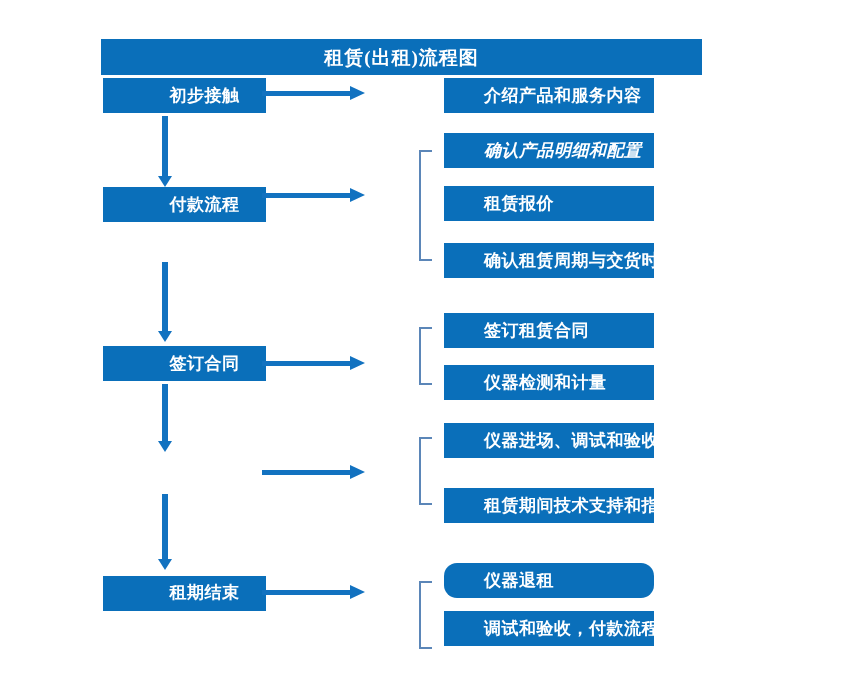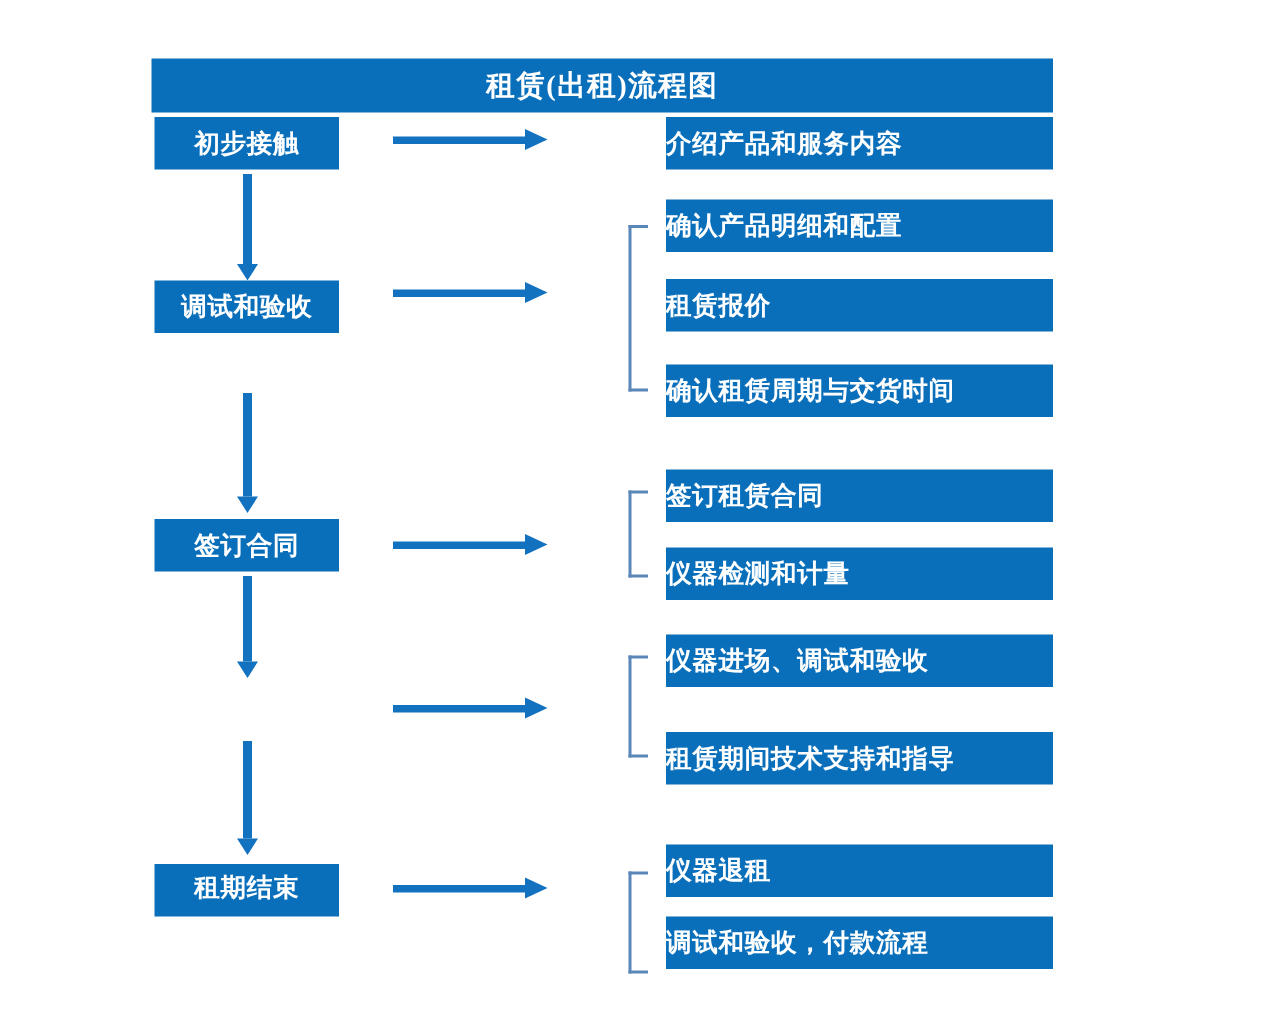--- a/index.html
+++ b/index.html
@@ -41,32 +41,33 @@
   
   .box {
     position: absolute;
     background: #0a6fba;
     color: #ffffff;
     font-weight: bold;
     display: flex;
     align-items: center;
     line-height: 1;
     white-space: nowrap;
+    padding-left: 40px;
   }
   .box.stage {
     left: 103px;
     width: 123px;
     height: 35px;
     justify-content: center;
     font-size: 17px;
     letter-spacing: 0.5px;
   }
   .box.detail {
     left: 444px;
-    width: 258px;
+    width: 210px;
     height: 35px;
     justify-content: flex-start;
     box-sizing: border-box;
     font-size: 17px;
     letter-spacing: 0.5px;
   }
 
   
   .h-arrow {
     position: absolute;
@@ -142,30 +143,30 @@
     <span class="head"></span>
   </div>
 
   <div class="box detail" style="top:78px;">介绍产品和服务内容</div>
 
   <div class="v-arrow" style="top:116px; height:71px;">
     <span class="shaft" style="height:60px;"></span>
     <span class="head" style="top:60px;"></span>
   </div>
 
-  <div class="box stage" style="top:187px;">调试和验收</div>
+  <div class="box stage" style="top:187px;">付款流程</div>
 
   <div class="h-arrow" style="top:187px;">
     <span class="shaft"></span>
     <span class="head"></span>
   </div>
 
   <div class="bracket" style="top:150px; height:111px;"></div>
 
-  <div class="box detail" style="top:133px;">确认产品明细和配置</div>
+  <div class="box detail" style="top:133px;font-style:italic;">确认产品明细和配置</div>
   <div class="box detail" style="top:186px;">租赁报价</div>
   <div class="box detail" style="top:243px;">确认租赁周期与交货时间</div>
 
   <div class="v-arrow" style="top:262px; height:80px;">
     <span class="shaft" style="height:69px;"></span>
     <span class="head" style="top:69px;"></span>
   </div>
 
   <div class="box stage" style="top:346px;">签订合同</div>
 
@@ -202,16 +203,16 @@
 
   <div class="box stage" style="top:576px;font-family:Liberation Mono, monospace;">租期结束</div>
 
   <div class="h-arrow" style="top:584px;">
     <span class="shaft"></span>
     <span class="head"></span>
   </div>
 
   <div class="bracket" style="top:581px; height:68px;"></div>
 
-  <div class="box detail" style="top:563px;">仪器退租</div>
+  <div class="box detail" style="top:563px;border-radius:13px;">仪器退租</div>
   <div class="box detail" style="top:611px;">调试和验收，付款流程</div>
 
 </div>
 
 </body></html>

